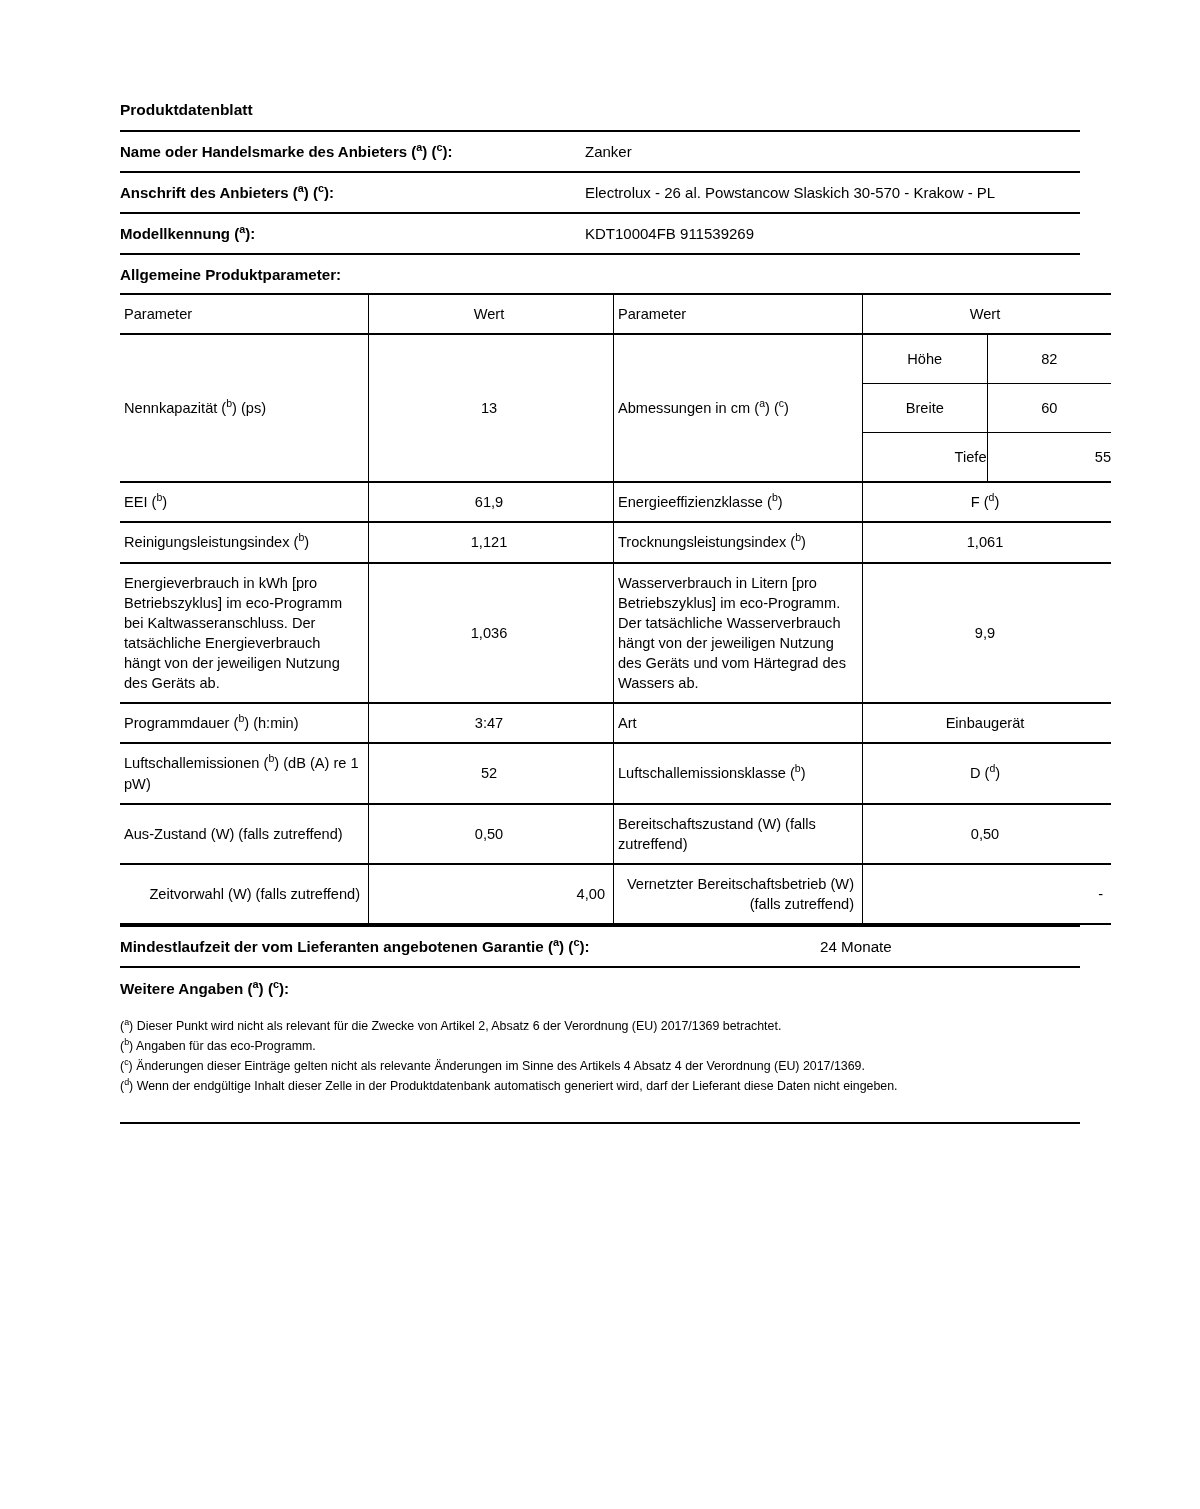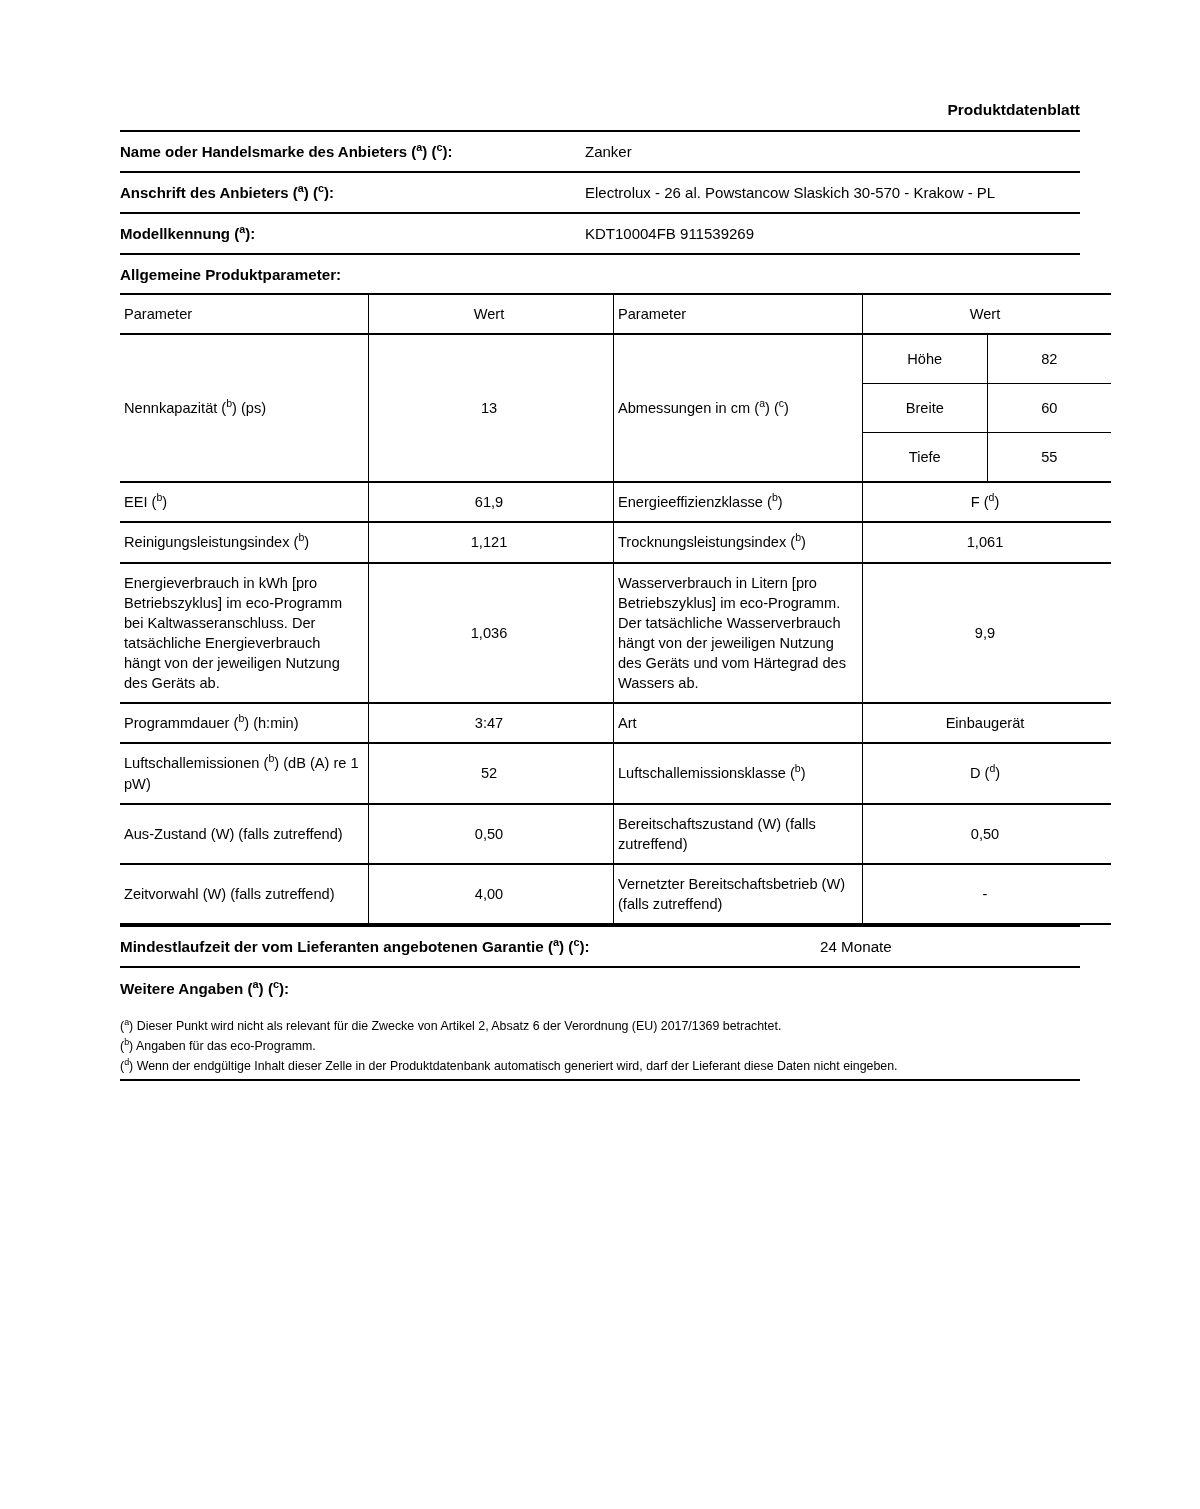--- a/index.html
+++ b/index.html
@@ -15,21 +15,21 @@
     -webkit-font-smoothing: antialiased;
   }
   .page {
     position: relative;
     width: 1200px;
     height: 1509px;
     box-sizing: border-box;
     padding: 100px 120px 0 120px;
   }
   .doc-title {
-    text-align: right;
+    text-align: left;
     font-size: 15.5px;
     font-weight: bold;
     line-height: 1.3;
     padding-bottom: 10px;
   }
   
   table.ident {
     width: 100%;
     border-collapse: collapse;
     table-layout: fixed;
@@ -68,21 +68,21 @@
   }
   table.params td {
     border-right: 1.6px solid #000;
     border-bottom: 2.0px solid #000;
     font-size: 14.6px;
     line-height: 1.38;
     padding: 9px 8px 9px 4px;
     vertical-align: middle;
   }
   table.params td:last-child { border-right: none; }
-  table.params tr:last-child td { border-bottom: none; }
+  table.params tr:last-child td { border-bottom: none; text-align: right; }
   td.c1 { width: 236px; }
   td.c2 { width: 232px; text-align: center; }
   td.c3 { width: 236px; }
   td.c4 { width: 236px; text-align: center; }
   td.vtop { vertical-align: top; }
   
   table.dims {
     width: 100%;
     border-collapse: collapse;
     table-layout: fixed;
@@ -127,21 +127,21 @@
   }
   .weblink {
     font-size: 15px;
     line-height: 1.45;
     padding-bottom: 12px;
     border-bottom: 2.2px solid #000;
   }
   
   .footnotes {
     padding-top: 9px;
-    padding-bottom: 3px;
+    padding-bottom: 25px;
     border-bottom: 2.6px solid #000;
   }
   .footnote {
     font-size: 12.4px;
     line-height: 1.62;
   }
   sup {
     font-size: 0.72em;
     vertical-align: super;
     line-height: 0;
@@ -299,16 +299,17 @@
     </table>
 
   <div class="further-head">
     <span>Weitere Angaben</span><span> (<sup>a</sup>)</span><span> (<sup>c</sup>)</span><span>:</span>
   </div>
 
 
   <div class="footnotes">
     <div class="footnote">(<sup>a</sup><span>) Dieser Punkt wird nicht als relevant für die Zwecke von Artikel 2, Absatz 6 der Verordnung (EU) 2017/1369 betrachtet.</span></div>
     <div class="footnote">(<sup>b</sup><span>) Angaben für das eco-Programm.</span></div>
+    <div class="footnote">(<sup>c</sup><span>) Änderungen dieser Einträge gelten nicht als relevante Änderungen im Sinne des Artikels 4 Absatz 4 der Verordnung (EU) 2017/1369.</span></div>
     <div class="footnote">(<sup>d</sup><span>) Wenn der endgültige Inhalt dieser Zelle in der Produktdatenbank automatisch generiert wird, darf der Lieferant diese Daten nicht eingeben.</span></div>
   </div>
 
 </div>
 
 </body></html>

